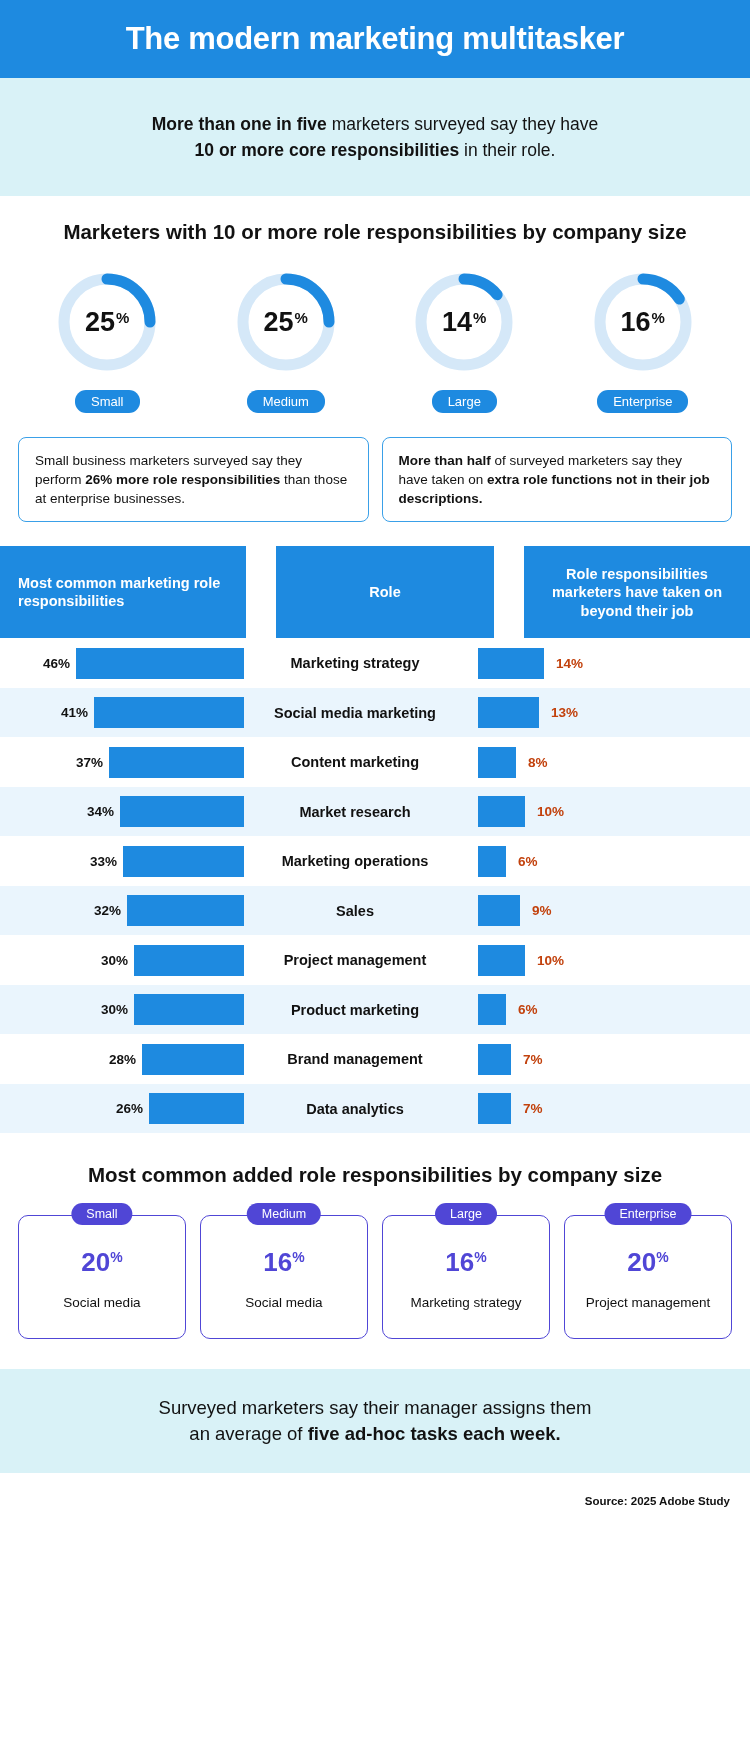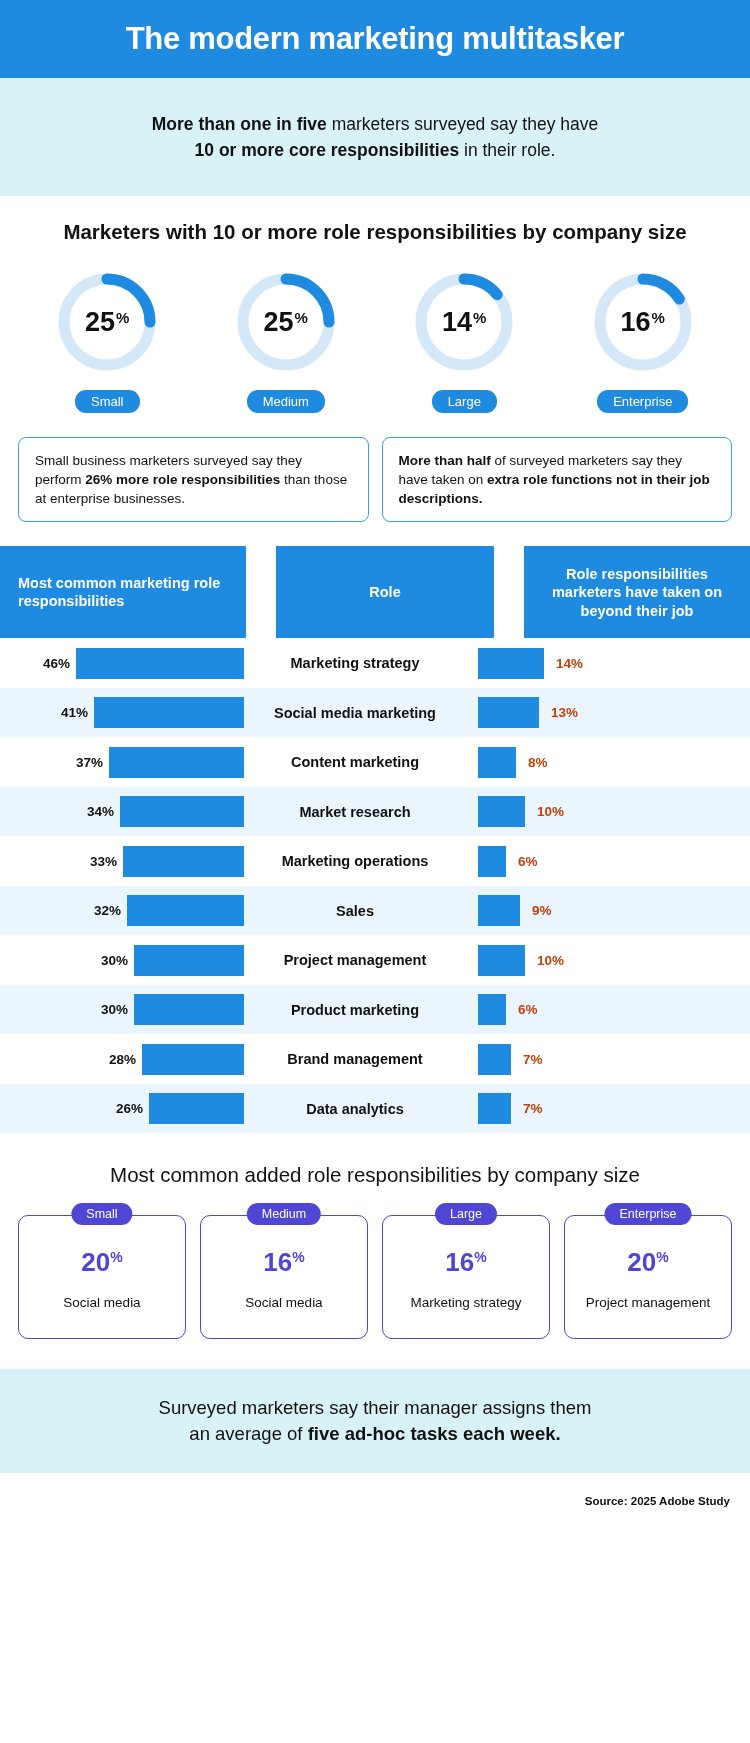--- a/index.html
+++ b/index.html
@@ -130,21 +130,21 @@
   }
   .cell-right{
     flex:1;display:flex;align-items:center;padding-left:14px;box-sizing:border-box;
   }
   .cell-right .bar{height:31px;background:#1e8ae0;}
   .cell-right .num{font-size:13.5px;font-weight:bold;color:#c2410c;margin-left:12px;}
 
   
   .cards-section{padding-top:30px;}
   .cards-title{
-    text-align:center;font-size:20.5px;font-weight:normal;color:#121212;
+    text-align:center;font-size:20.5px;font-weight:bold;color:#121212;
     margin:0 0 28px 0;
   }
   .cards-row{display:flex;gap:14px;padding:0 18px;}
   .card{
     position:relative;
     flex:1;
     border:1.4px solid #5046d6;
     border-radius:10px;
     height:124px;
     display:flex;flex-direction:column;align-items:center;justify-content:center;

